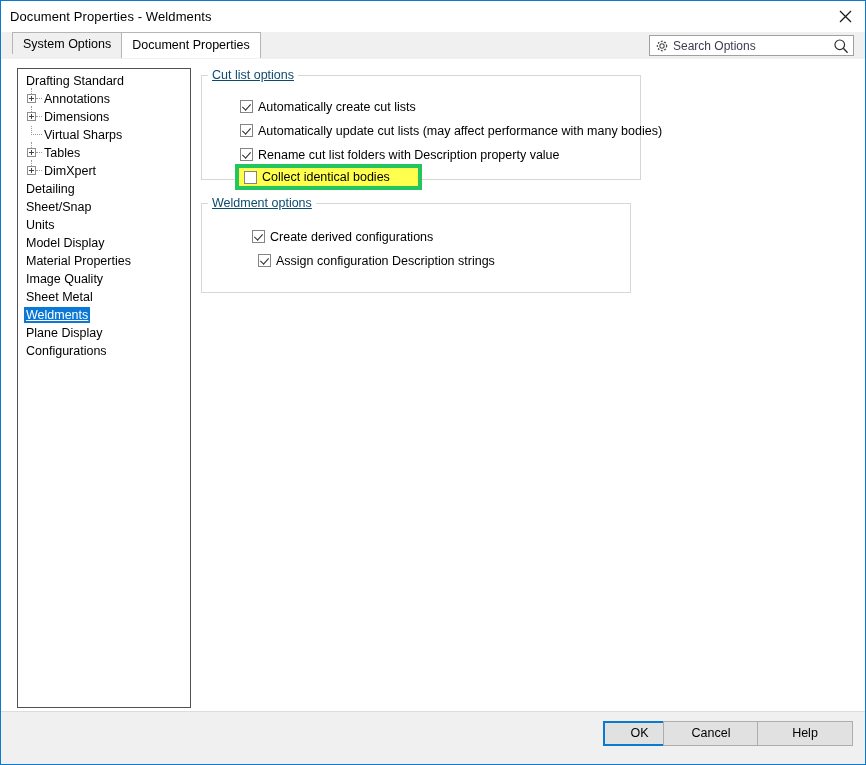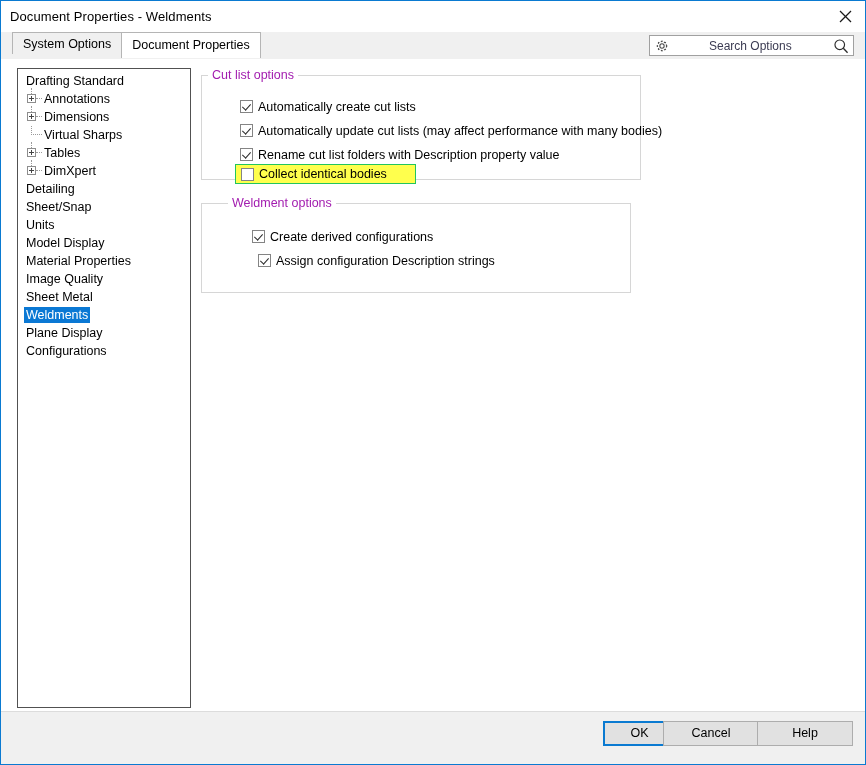--- a/index.html
+++ b/index.html
@@ -101,21 +101,20 @@
     padding: 0 3px;
   }
   .searchbox .gear { flex: 0 0 17px; display:flex; align-items:center; justify-content:center; }
   .search-placeholder {
     flex: 1 1 auto;
     font-size: 12px;
     color: #3b3b52;
     padding-left: 3px;
     overflow: hidden;
     white-space: nowrap;
-    margin-left: 36px;
   }
   .searchbox .maglass { flex: 0 0 19px; display:flex; align-items:center; justify-content:center; }
 
   
   .dialog-body {
     flex: 1 1 auto;
     background: #ffffff;
     position: relative;
   }
 
@@ -140,20 +139,21 @@
     color: #000000;
     white-space: nowrap;
     cursor: default;
     padding-left: 6px;
   }
   .tree-row.child { padding-left: 6px; }
   .tree-row .lbl { padding: 0 2px; line-height: 16px; }
   .tree-row.selected .lbl {
     background: #0a78d4;
     color: #ffffff;
+    text-decoration: underline;
   }
   .expander {
     width: 18px;
     height: 18px;
     flex: 0 0 18px;
     position: relative;
   }
   .expander .box {
     position: absolute;
     left: 3px; top: 4px;
@@ -213,34 +213,34 @@
   fieldset.groupbox {
     box-sizing: border-box;
     border: 1px solid #d6d6d6;
     margin: 0;
     padding: 0;
     position: absolute;
     background: transparent;
   }
   fieldset.groupbox > legend {
     font-size: 12.5px;
-    color: #a21caf;
+    color: #0c4a6e;
     padding: 0 4px;
     margin-left: 6px;
+    text-decoration: underline;
   }
   #grp-cutlist {
     left: 0; top: 0;
     width: 440px;
     height: 112px;
   }
   #grp-weldment {
     left: 0; top: 128px;
     width: 430px;
     height: 97px;
-    padding-left: 20px;
   }
 
   .chk-row {
     display: flex;
     align-items: center;
     height: 17px;
     font-size: 12.5px;
     white-space: nowrap;
     position: absolute;
     cursor: default;
@@ -258,21 +258,21 @@
     content: "";
     position: absolute;
     left: 3px; top: 1px;
     width: 4px; height: 7px;
     border: solid #2b2b2b;
     border-width: 0 1.6px 1.6px 0;
     transform: rotate(42deg);
   }
   .chk-row.highlight {
     background: #ffff4d;
-    border: 1px solid #22c55e;
+    border: 4px solid #22c55e;
     padding: 2px 28px 2px 5px;
     height: auto;
     box-sizing: border-box;
   }
 
   
   #chk-auto-create   { left: 38px;  top: 16px; }
   #chk-auto-update   { left: 38px;  top: 40px; }
   #chk-rename-folder { left: 38px;  top: 64px; }
   #chk-collect       { left: 33px;  top: 82px; }

